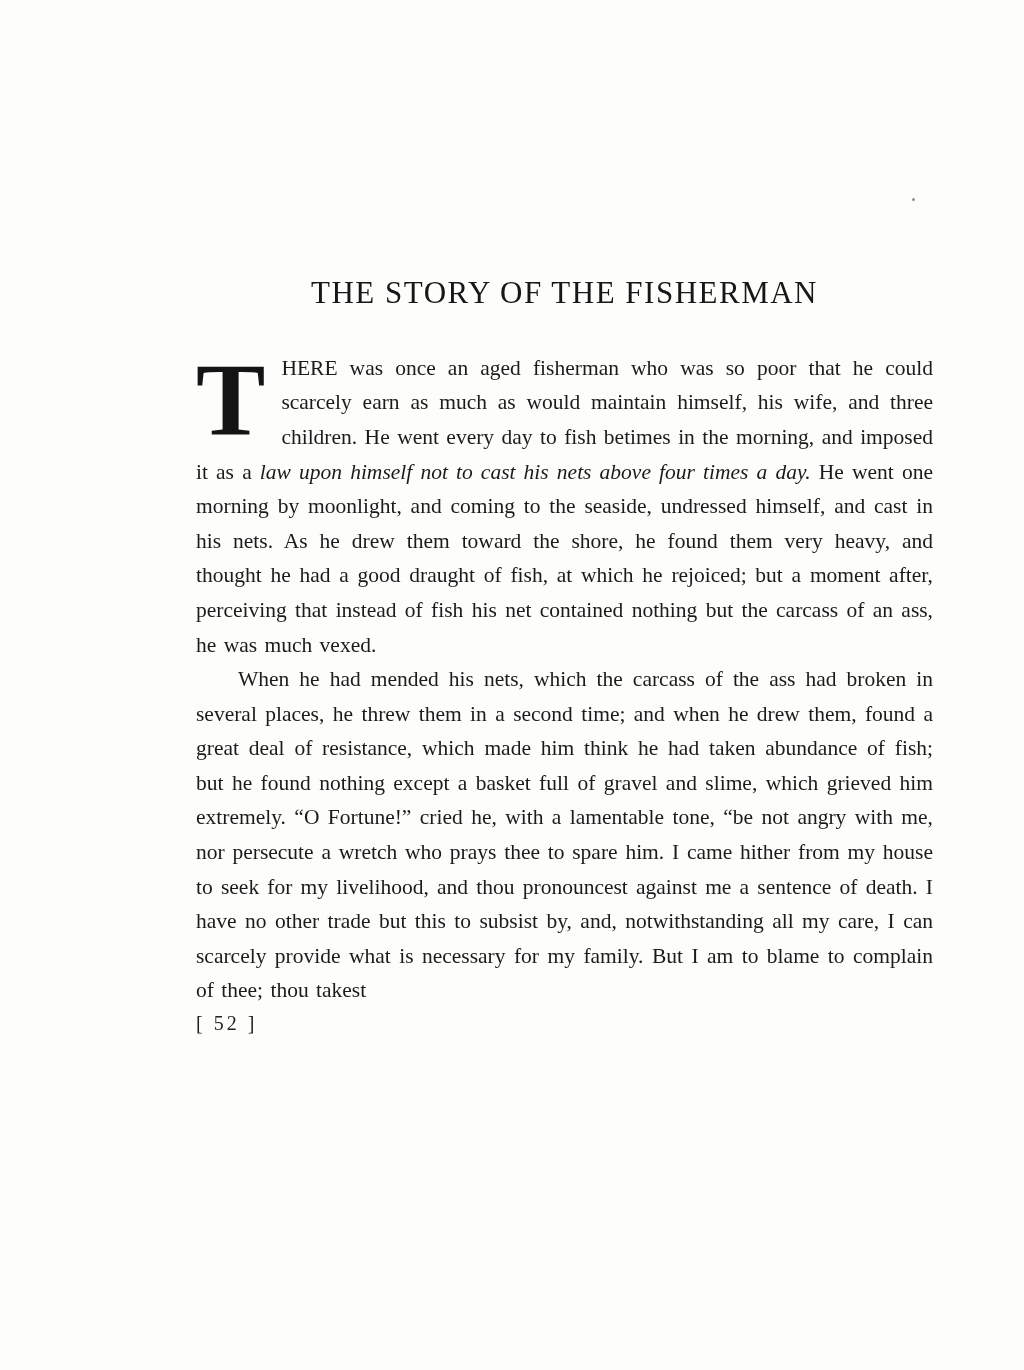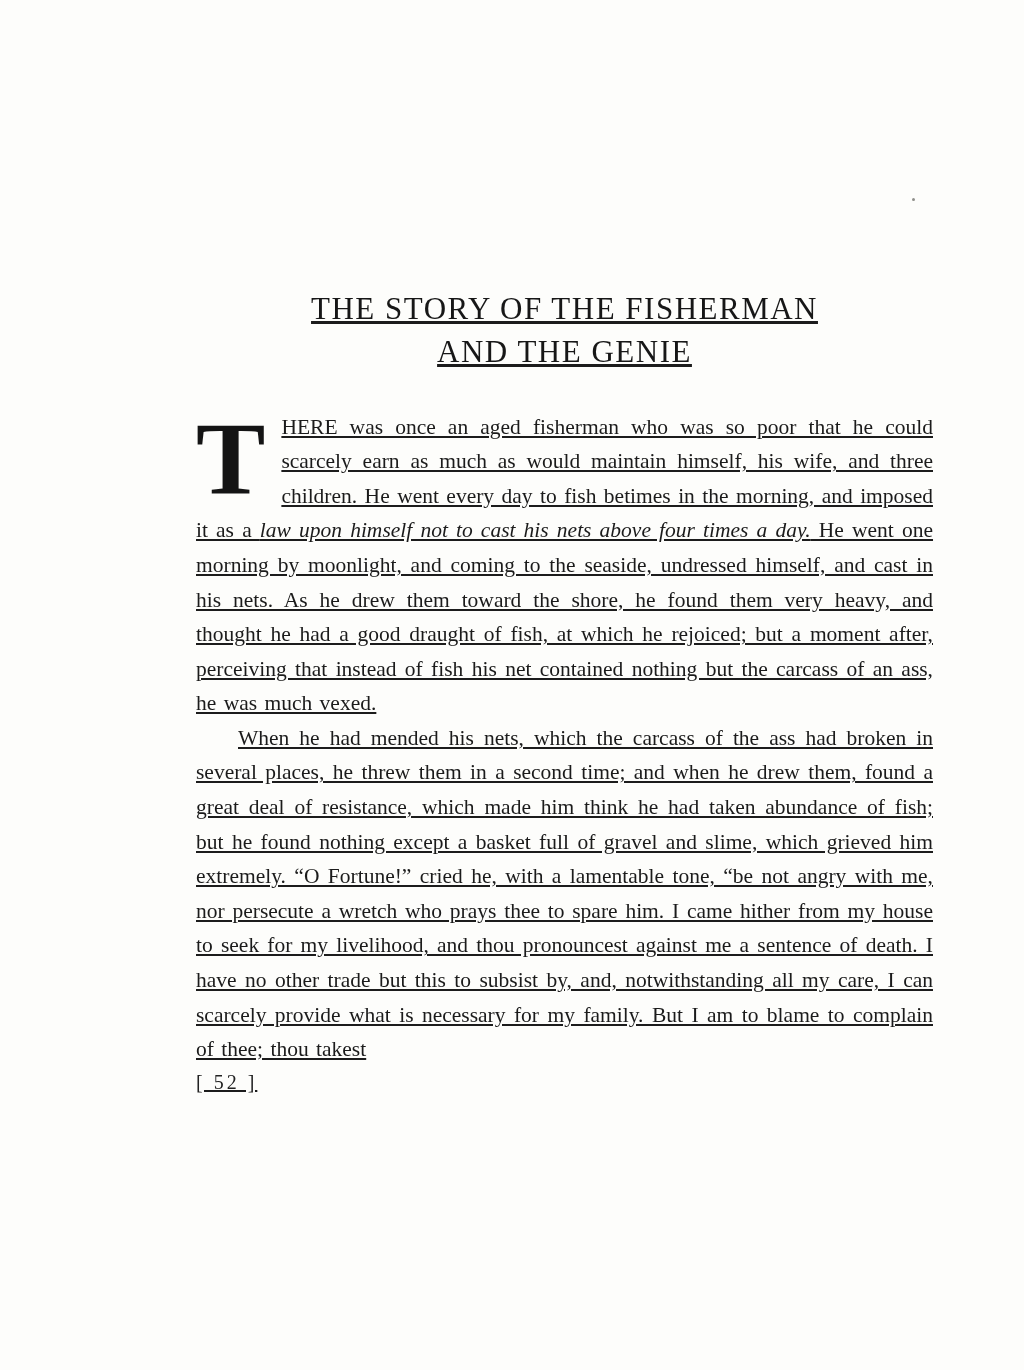--- a/index.html
+++ b/index.html
@@ -12,23 +12,22 @@
     position: relative;
     width: 1024px;
     height: 1370px;
     background: #fdfdfb;
     overflow: hidden;
     color: #1c1c1c;
   }
   .text-block {
     position: absolute;
     left: 196px;
-    top: 288px;
+    top: 272px;
     width: 737px;
-    text-decoration: underline;
   }
   .title {
     text-align: center;
     font-size: 31px;
     line-height: 1.38;
     letter-spacing: 1.5px;
     font-weight: 400;
     color: #171717;
   }
   .body-text {
@@ -69,21 +68,20 @@
 </style>
 </head>
 <body>
 
 <div class="sheet">
   <span class="speck"></span>
 
   <div class="text-block">
     <h1 class="title">
       <span>THE STORY OF THE FISHERMAN</span><br>
-      <span>AND THE GENIE</span>
     </h1>
 
     <div class="body-text">
         <p class="para"><span class="drop-cap">T</span><span class="run">HERE was once an aged fisherman who was so poor that he could scarcely earn as much as would maintain himself, his wife, and three children.  He went every day to fish betimes in the morning, and imposed it as a </span><span class="run italic">law upon himself not to cast his nets above four times a day.</span><span class="run">  He went one morning by moonlight, and coming to the seaside, undressed himself, and cast in his nets.  As he drew them toward the shore, he found them very heavy, and thought he had a good draught of fish, at which he rejoiced; but a moment after, perceiving that instead of fish his net contained nothing but the carcass of an ass, he was much vexed.</span></p>
         <p class="para indent"><span class="run">When he had mended his nets, which the carcass of the ass had broken in several places, he threw them in a second time; and when he drew them, found a great deal of resistance, which made him think he had taken abundance of fish; but he found nothing except a basket full of gravel and slime, which grieved him extremely.  “O Fortune!” cried he, with a lamentable tone, “be not angry with me, nor persecute a wretch who prays thee to spare him.  I came hither from my house to seek for my livelihood, and thou pronouncest against me a sentence of death.  I have no other trade but this to subsist by, and, notwithstanding all my care, I can scarcely provide what is necessary for my family.  But I am to blame to complain of thee; thou takest</span></p>
       </div>
 
     <div class="folio">[ 52 ]</div>
   </div>
 </div>

